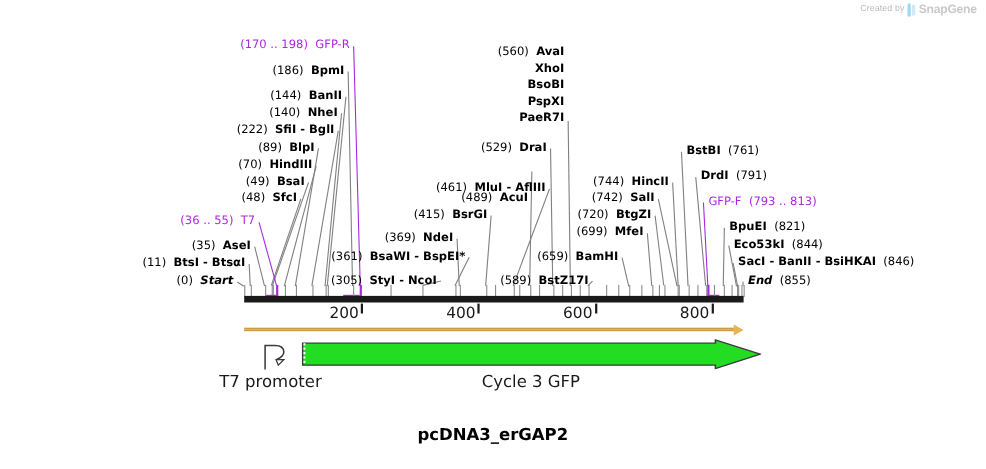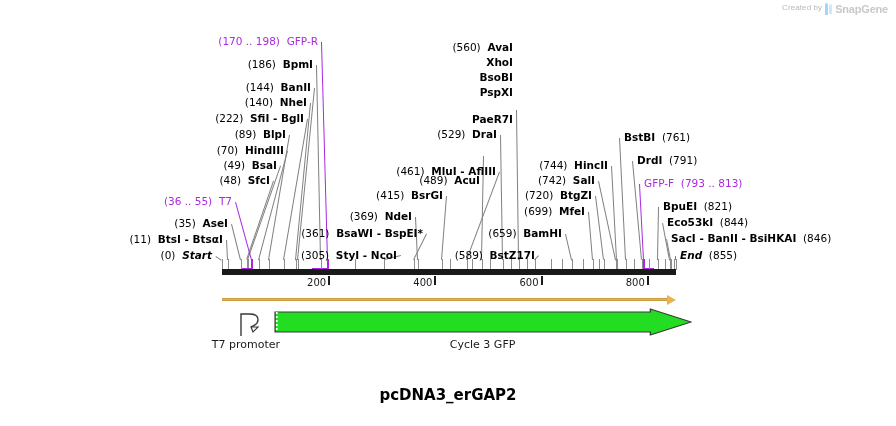--- a/index.html
+++ b/index.html
@@ -52,32 +52,32 @@
   
   #backbone{
     position:absolute;
     background:#1a1a1a;
   }
   .tick{position:absolute;background:#8d8d8d;width:1px;}
   .ptick{position:absolute;background:#aa29e0;}
   .rtick{position:absolute;background:#1a1a1a;width:2px;height:9px;}
   .rlabel{
     position:absolute;font-family:"DejaVu Sans",sans-serif;
-    font-size:10px;color:#1a1a1a;text-align:right;white-space:nowrap;
+    font-size:14px;color:#1a1a1a;text-align:right;white-space:nowrap;
   }
 
   
   #orange-line{position:absolute;height:3px;background:#e8b354;border-top:1px solid #c99a3e;border-bottom:1px solid #c99a3e;box-sizing:border-box;}
   #orange-head{position:absolute;width:0;height:0;border-top:5px solid transparent;border-bottom:5px solid transparent;border-left:9px solid #e8b354;}
 
   
   #promoter{position:absolute;}
   .feat-caption{
     position:absolute;font-family:"DejaVu Sans",sans-serif;
-    font-size:11px;color:#1a1a1a;white-space:nowrap;text-align:center;
+    font-size:15px;color:#1a1a1a;white-space:nowrap;text-align:center;
   }
 
   
   #gfp-arrow{position:absolute;}
 
   
   #plasmid-name{
     position:absolute;width:100%;text-align:center;
     font-family:"DejaVu Sans",sans-serif;font-weight:bold;font-size:15px;color:#000;
   }
@@ -211,21 +211,21 @@
       <div class="lbl" style="top: 250px; left: 0px; width: 535px; text-align: right;"><span class="pos">(589)</span>&nbsp;&nbsp;<span class="enz">BstZ17I</span></div>
       <div class="lbl" style="top: 228px; left: 0px; width: 562px; text-align: right;"><span class="pos">(659)</span>&nbsp;&nbsp;<span class="enz">BamHI</span></div>
       <div class="lbl" style="top: 206px; left: 0px; width: 585px; text-align: right;"><span class="pos">(699)</span>&nbsp;&nbsp;<span class="enz">MfeI</span></div>
       <div class="lbl" style="top: 190px; left: 0px; width: 592px; text-align: right;"><span class="pos">(720)</span>&nbsp;&nbsp;<span class="enz">BtgZI</span></div>
       <div class="lbl" style="top: 175px; left: 0px; width: 595px; text-align: right;"><span class="pos">(742)</span>&nbsp;&nbsp;<span class="enz">SalI</span></div>
       <div class="lbl" style="top: 160px; left: 0px; width: 608px; text-align: right;"><span class="pos">(744)</span>&nbsp;&nbsp;<span class="enz">HincII</span></div>
       <div class="lbl" style="top: 42px; left: 0px; width: 513px; text-align: right;"><span class="pos">(560)</span>&nbsp;&nbsp;<span class="enz">AvaI</span></div>
       <div class="lbl" style="top: 57px; left: 0px; width: 513px; text-align: right;"><span class="enz">XhoI</span></div>
       <div class="lbl" style="top: 72px; left: 0px; width: 513px; text-align: right;"><span class="enz">BsoBI</span></div>
       <div class="lbl" style="top: 87px; left: 0px; width: 513px; text-align: right;"><span class="enz">PspXI</span></div>
-      <div class="lbl" style="top: 114px; left: 0px; width: 513px; text-align: right;"><span class="enz">PaeR7I</span></div>
+      <div class="lbl" style="top: 102px; left: 0px; width: 513px; text-align: right;"><span class="enz">PaeR7I</span></div>
       <div class="lbl" style="top: 132px; left: 624px;"><span class="enz">BstBI</span>&nbsp;&nbsp;<span class="pos">(761)</span></div>
       <div class="lbl" style="top: 155px; left: 637px;"><span class="enz">DrdI</span>&nbsp;&nbsp;<span class="pos">(791)</span></div>
       <div class="lbl purple" style="top: 178px; left: 644px;"><span class="enz">GFP-F</span>&nbsp;&nbsp;<span class="pos">(793 .. 813)</span></div>
       <div class="lbl" style="top: 201px; left: 663px;"><span class="enz">BpuEI</span>&nbsp;&nbsp;<span class="pos">(821)</span></div>
       <div class="lbl" style="top: 217px; left: 667px;"><span class="enz">Eco53kI</span>&nbsp;&nbsp;<span class="pos">(844)</span></div>
       <div class="lbl" style="top: 233px; left: 671px;"><span class="enz">SacI  -  BanII  -  BsiHKAI</span>&nbsp;&nbsp;<span class="pos">(846)</span></div>
       <div class="lbl" style="top: 250px; left: 680px;"><span class="ital">End</span>&nbsp;&nbsp;<span class="pos">(855)</span></div>
     </div>
 
   <div id="backbone" style="left: 222px; top: 269px; width: 454px; height: 6px; background: rgb(26, 26, 26);"></div>

